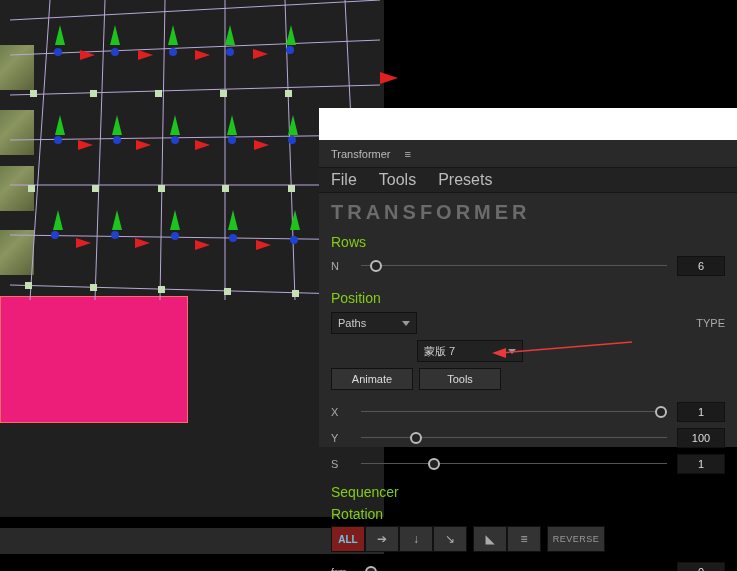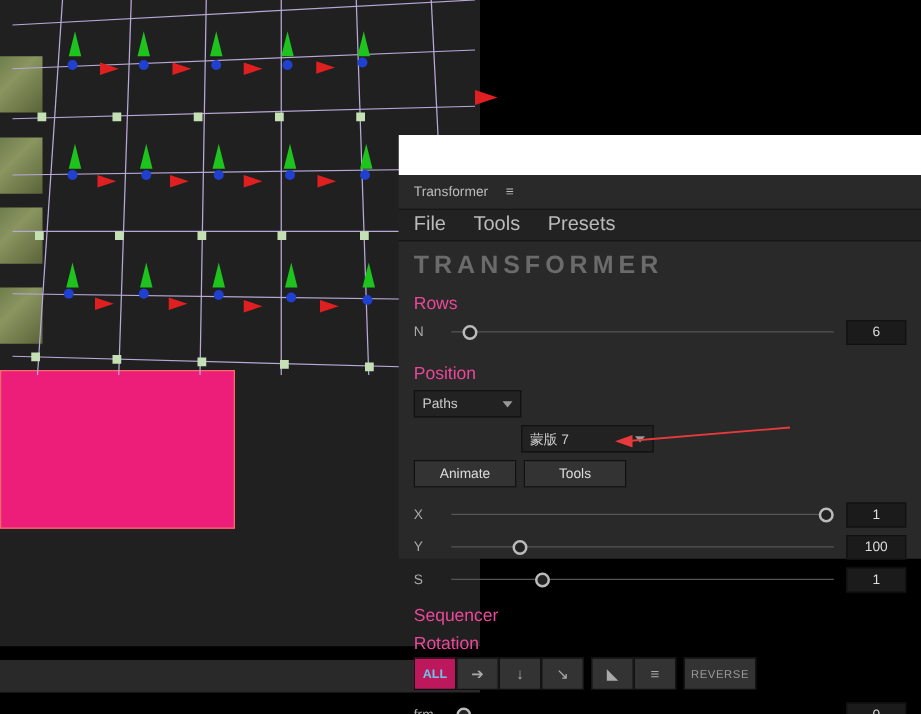--- a/index.html
+++ b/index.html
@@ -9,35 +9,35 @@
   .bottom-bar{position:absolute;left:0;top:528px;width:384px;height:26px;background:#292929;}
   .white-strip{position:absolute;left:319px;top:108px;width:418px;height:32px;background:#fff;}
   .panel{position:absolute;left:319px;top:140px;width:418px;height:307px;background:#292929;}
   .panel-head{height:27px;border-bottom:1px solid #161616;display:flex;align-items:center;padding:0 12px;gap:14px;font-size:11px;color:#bbb;}
   .panel-head .title{font-weight:500;}
   .panel-head .menu{cursor:default;}
   .menubar{height:24px;background:#222;border-bottom:1px solid #161616;display:flex;align-items:center;padding:0 12px;gap:22px;font-size:16px;color:#bbb;}
   .logo{padding:8px 12px 2px;}
   .logo-text{font-family:Impact,"Arial Black",sans-serif;font-size:20px;letter-spacing:4px;color:#6b6b6b;font-weight:900;}
   .sect{padding:4px 12px 0;}
-  .sect-title{font-size:14px;color:#ec4899;margin:4px 0 6px;}
+  .sect-title{font-size:14px;color:#84cc16;margin:4px 0 6px;}
   .row{display:flex;align-items:center;gap:10px;margin-bottom:6px;}
   .lbl{width:20px;text-align:left;color:#aaa;font-size:11px;}
   .slider{position:relative;flex:1;height:14px;}
   .slider .track{position:absolute;left:0;right:0;top:6px;height:1px;background:#555;}
   .slider .knob{position:absolute;top:1px;width:12px;height:12px;border-radius:50%;background:#222;border:2px solid #bbb;box-sizing:border-box;}
   .num{width:46px;height:18px;background:#1b1b1b;border:1px solid #111;color:#ddd;font-size:11px;text-align:center;display:flex;align-items:center;justify-content:center;}
   .dropdown{height:20px;background:#222;border:1px solid #111;display:flex;align-items:center;justify-content:space-between;padding:0 6px;color:#ccc;font-size:11px;}
   .dropdown .caret{width:0;height:0;border-left:4px solid transparent;border-right:4px solid transparent;border-top:5px solid #999;}
   .btn{height:20px;background:#333;border:1px solid #111;display:flex;align-items:center;justify-content:center;font-size:11px;color:#ddd;padding:0 14px;}
   .btngroup{display:flex;gap:6px;margin:6px 0 2px;}
   .rlabel{text-align:right;color:#aaa;font-size:11px;}
   .toolbar{display:flex;gap:0;margin-top:4px;}
   .tbtn{width:32px;height:24px;background:#333;border:1px solid #111;display:flex;align-items:center;justify-content:center;color:#aaa;}
-  .tbtn.on{background:#be185d;color:#6ec3e8;font-weight:bold;font-size:10px;}
+  .tbtn.on{background:#7f1d1d;color:#6ec3e8;font-weight:bold;font-size:10px;}
   .tbtn.rev{width:56px;font-size:9px;letter-spacing:0.5px;margin-left:6px;color:#999;}
   .arrow-callout{position:absolute;left:492px;top:340px;width:140px;height:18px;pointer-events:none;}
   .grid-svg{position:absolute;left:0;top:0;pointer-events:none;}
 </style>
 </head>
 <body>
 
 <div class="viewport">
   <div class="pink"></div>
   <div class="thumb" style="top:45px"></div>
@@ -172,20 +172,21 @@
     </div>
   </div>
 
   <div class="sect">
     <div class="sect-title">Position</div>
     <div class="row" style="gap:0">
       <div class="dropdown" style="width:72px">
         <span>Paths</span>
         <span class="caret"></span>
       </div>
+      <span class="rlabel" style="flex:1">TYPE</span>
     </div>
     <div class="row" style="gap:14px">
       <span style="width:72px"></span>
       <div class="dropdown" style="width:92px">
         <span>蒙版 7</span>
         <span class="caret"></span>
       </div>
     </div>
     <div class="btngroup">
       <div class="btn" style="width:52px">Animate</div>

